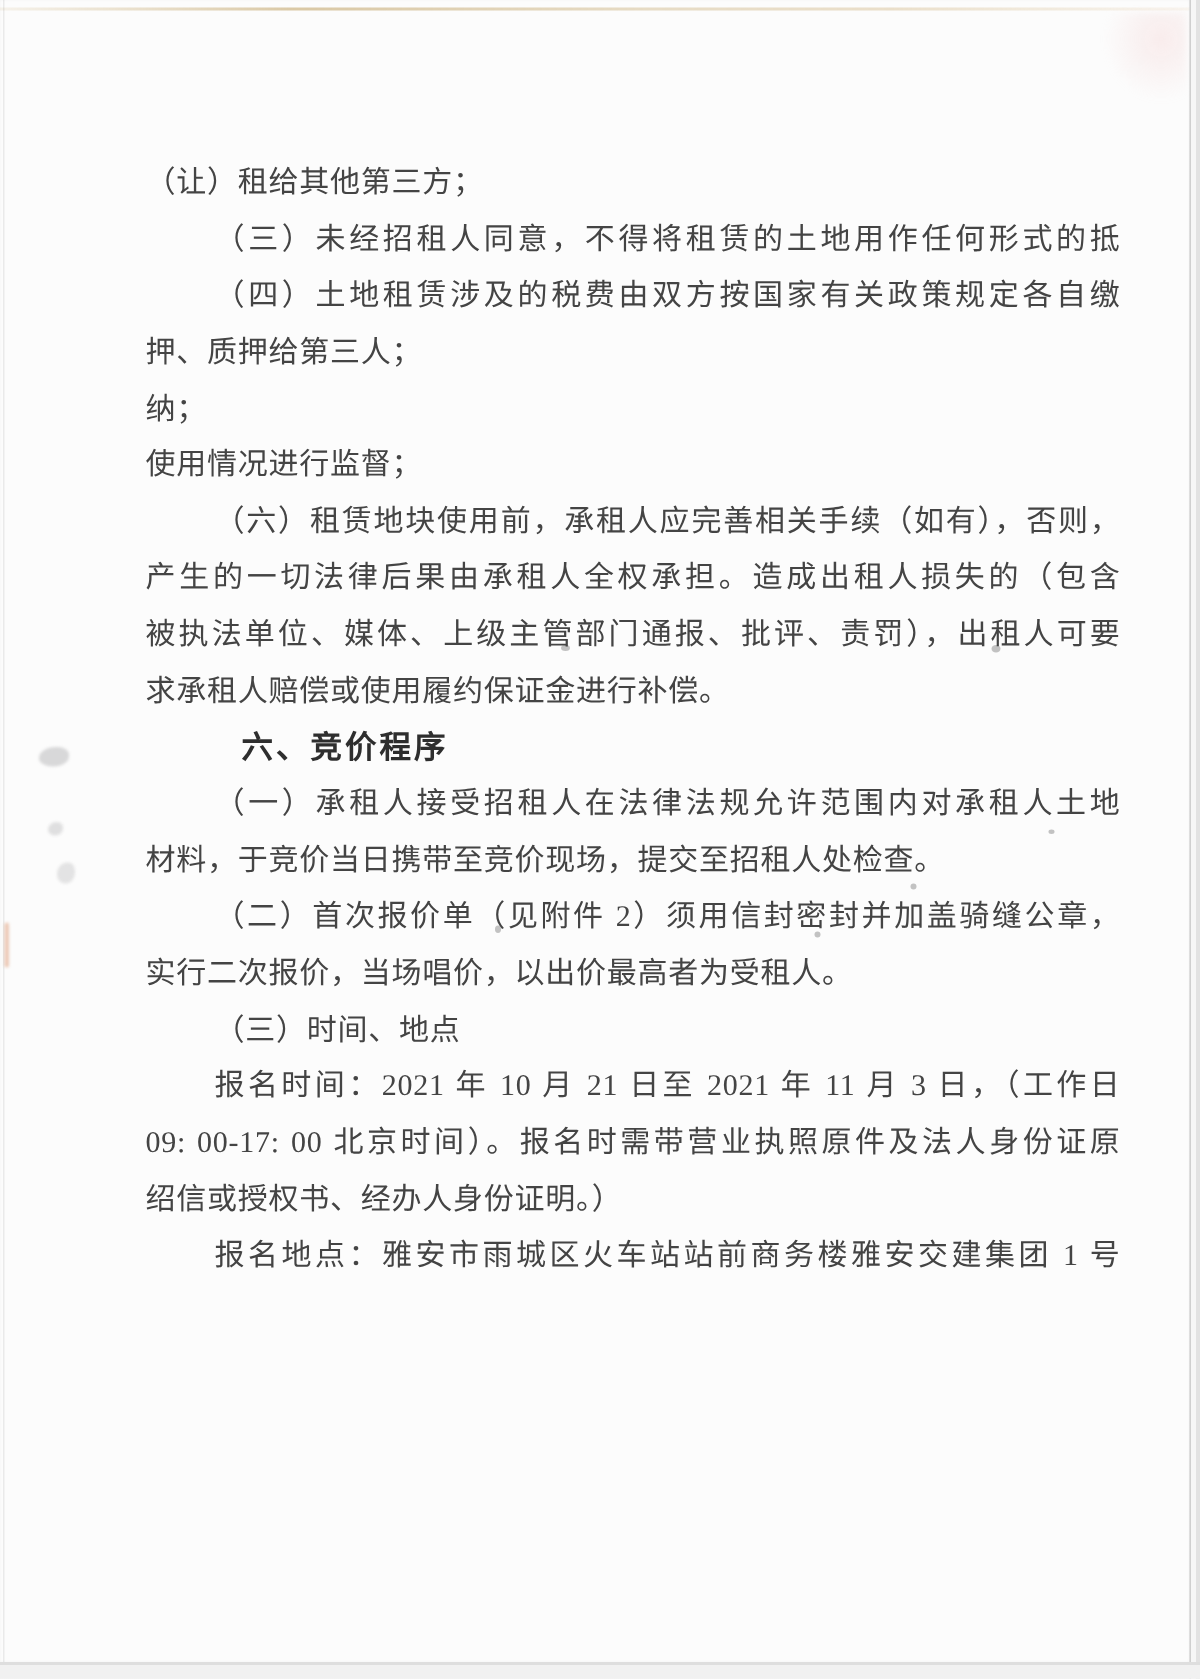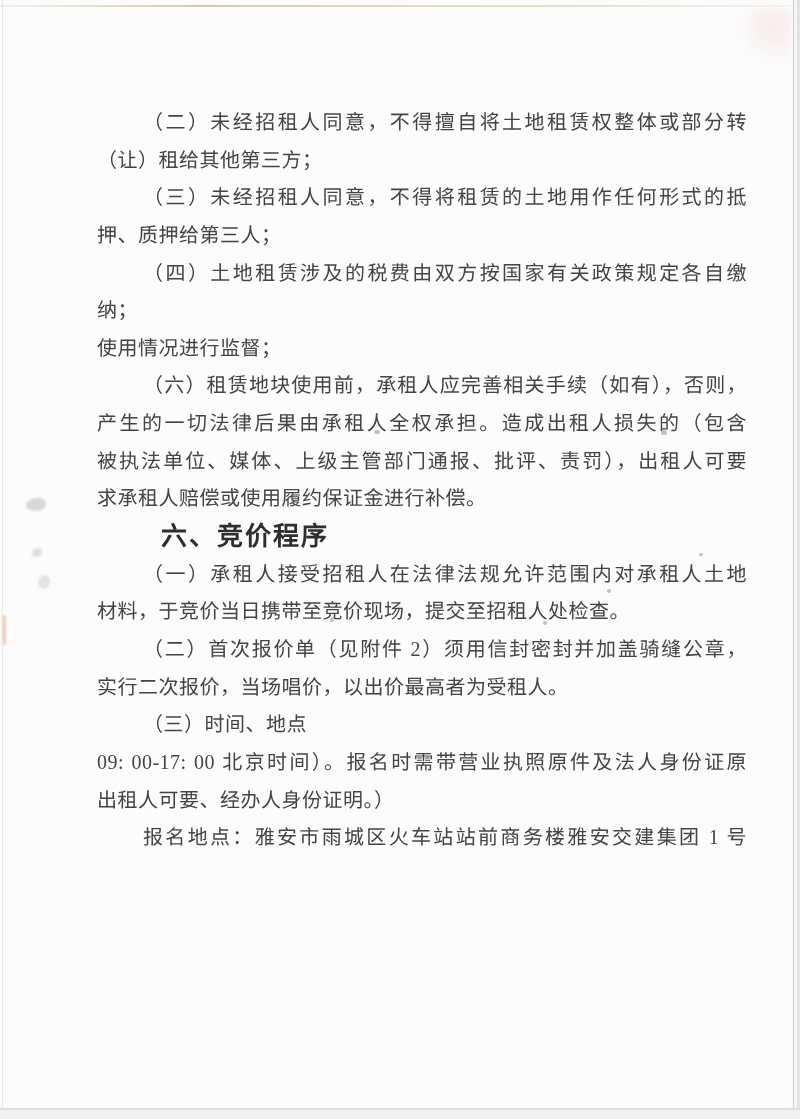--- a/index.html
+++ b/index.html
@@ -41,21 +41,21 @@
   }
   .line.justify{
     text-align:justify;
     text-align-last:justify;
     text-justify:inter-character;
   }
   .line.indent{padding-left:46px;}
   .line.heading{
     font-family:"Liberation Sans","DejaVu Sans",sans-serif;
     font-weight:bold;
-    font-size:26px;
+    font-size:21px;
     color:var(--heading);
     letter-spacing:2px;
     padding-left:64px;
   }
   
   .artifact{position:absolute;pointer-events:none;}
   .top-edge-line{
     left:0;top:5px;width:793px;height:2px;
     background:linear-gradient(90deg,
       rgba(200,170,110,.12) 0%,
@@ -106,37 +106,37 @@
   <div class="artifact smudge smudge2"></div>
   <div class="artifact smudge smudge3"></div>
   <div class="artifact speck speck1"></div>
   <div class="artifact speck speck2"></div>
   <div class="artifact speck speck3"></div>
   <div class="artifact speck speck4"></div>
   <div class="artifact speck speck5"></div>
   <div class="artifact speck speck6"></div>
 
   <div class="text-block">
-      <div class="line indent justify">（二）未经招租人同意，不得擅自将土地租赁权整体或部分转</div>
       <div class="line">（让）租给其他第三方；</div>
       <div class="line indent justify">（三）未经招租人同意，不得将租赁的土地用作任何形式的抵</div>
+      <div class="line indent justify">（四）土地租赁涉及的税费由双方按国家有关政策规定各自缴</div>
       <div class="line">押、质押给第三人；</div>
-      <div class="line indent justify">（四）土地租赁涉及的税费由双方按国家有关政策规定各自缴</div>
       <div class="line">纳；</div>
       <div class="line">使用情况进行监督；</div>
       <div class="line indent justify">（六）租赁地块使用前，承租人应完善相关手续（如有），否则，</div>
       <div class="line justify">产生的一切法律后果由承租人全权承担。造成出租人损失的（包含</div>
       <div class="line justify">被执法单位、媒体、上级主管部门通报、批评、责罚），出租人可要</div>
       <div class="line">求承租人赔偿或使用履约保证金进行补偿。</div>
       <div class="line indent heading">六、竞价程序</div>
       <div class="line indent justify">（一）承租人接受招租人在法律法规允许范围内对承租人土地</div>
       <div class="line">材料，于竞价当日携带至竞价现场，提交至招租人处检查。</div>
       <div class="line indent justify">（二）首次报价单（见附件 2）须用信封密封并加盖骑缝公章，</div>
       <div class="line">实行二次报价，当场唱价，以出价最高者为受租人。</div>
       <div class="line indent">（三）时间、地点</div>
+      <div class="line indent justify">报名时间：2021 年 10 月 21 日至 2021 年 11 月 3 日，（工作日</div>
       <div class="line justify">09: 00-17: 00 北京时间）。报名时需带营业执照原件及法人身份证原</div>
-      <div class="line">出租人可要、经办人身份证明。）</div>
+      <div class="line">绍信或授权书、经办人身份证明。）</div>
       <div class="line indent justify">报名地点：雅安市雨城区火车站站前商务楼雅安交建集团 1 号</div>
     </div>
 </div>
 
 <div class="right-strip"></div>
 <div class="bottom-strip"></div>
 
 </body></html>

